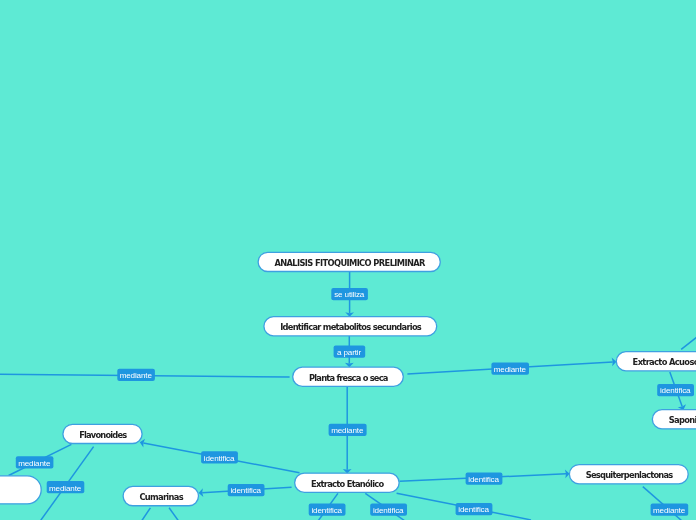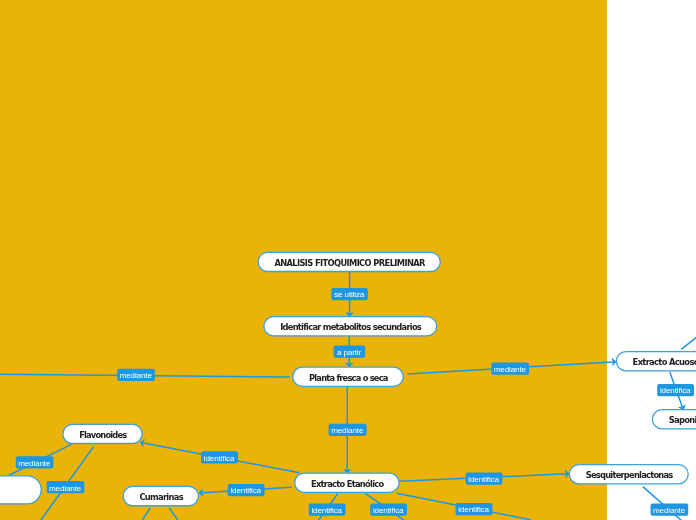--- a/index.html
+++ b/index.html
@@ -1,17 +1,17 @@
 <!DOCTYPE html>
 <html><head>
 <meta charset="utf-8">
 <style>
   html,body{margin:0;padding:0;background:#ffffff;}
   body{width:696px;height:520px;overflow:hidden;font-family:"Liberation Sans",sans-serif;}
-  #canvas{position:relative;width:607px;height:520px;background:#eab308;}
+  #canvas{position:relative;width:696px;height:520px;background:#5eead4;}
   #mm{position:absolute;left:0;top:0;display:block;}
   .edge{fill:none;stroke:#1e96e0;stroke-width:1.5;stroke-linecap:butt;}
   .arrow{fill:#1e96e0;}
   .nodebox{fill:#ffffff;stroke:#3ea0e1;stroke-width:1.32;}
   .nodetext{font-family:"DejaVu Sans",sans-serif;font-weight:bold;font-size:8.3px;
             letter-spacing:-0.62px;fill:#212121;text-anchor:middle;}
   .lblrect{fill:#1e96e0;}
   .lbltext{font-family:"Liberation Sans",sans-serif;font-weight:400;font-size:8.1px;
            letter-spacing:-0.15px;fill:#ffffff;text-anchor:middle;}
 </style>

